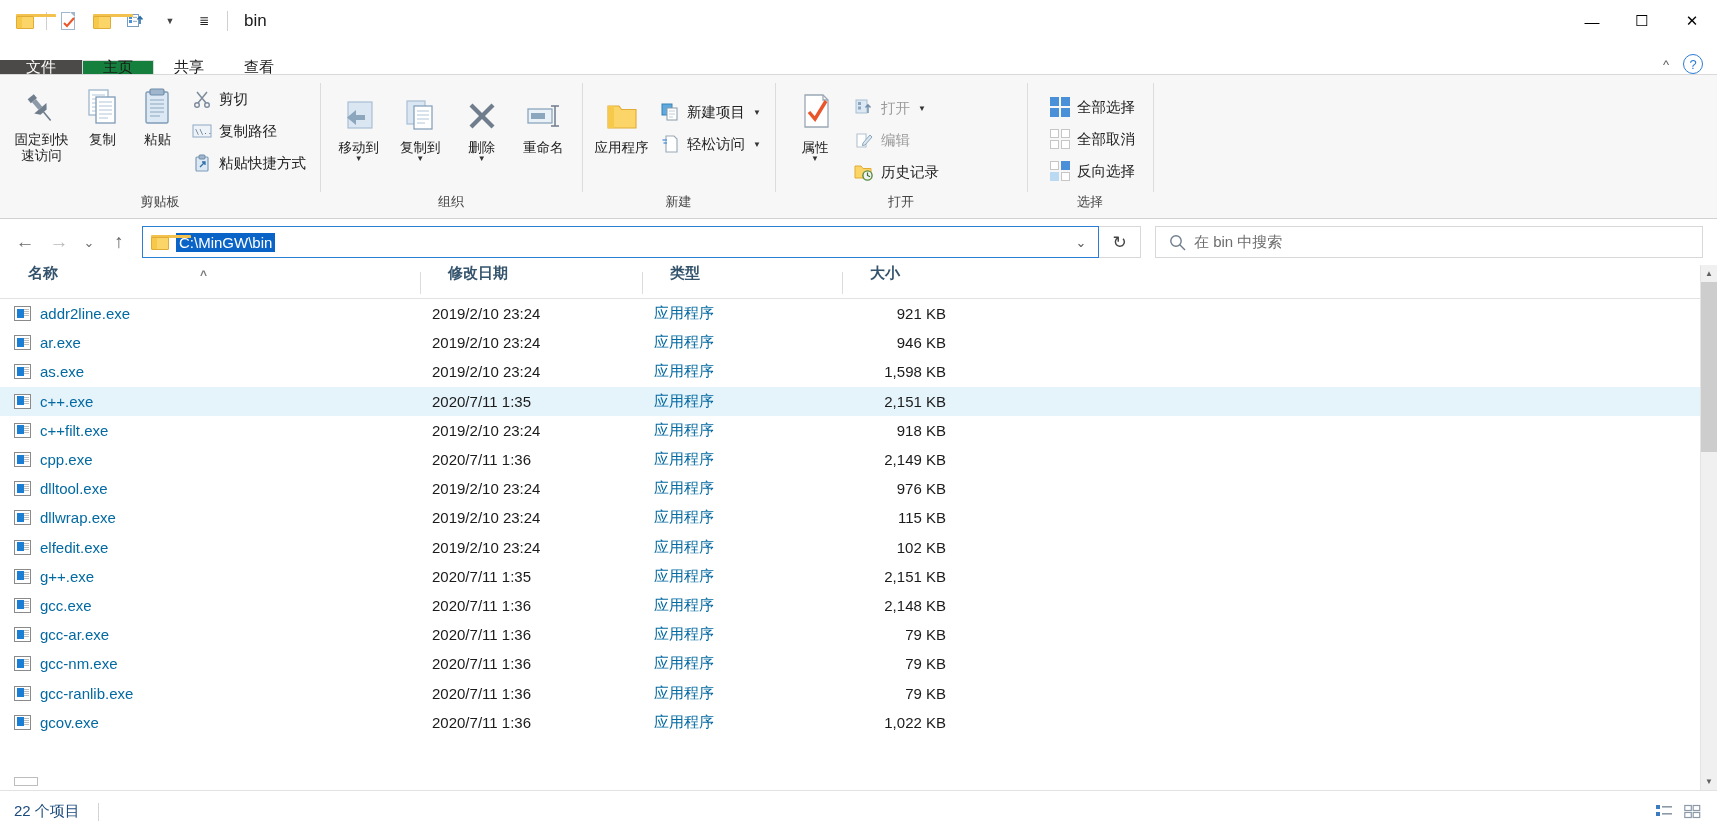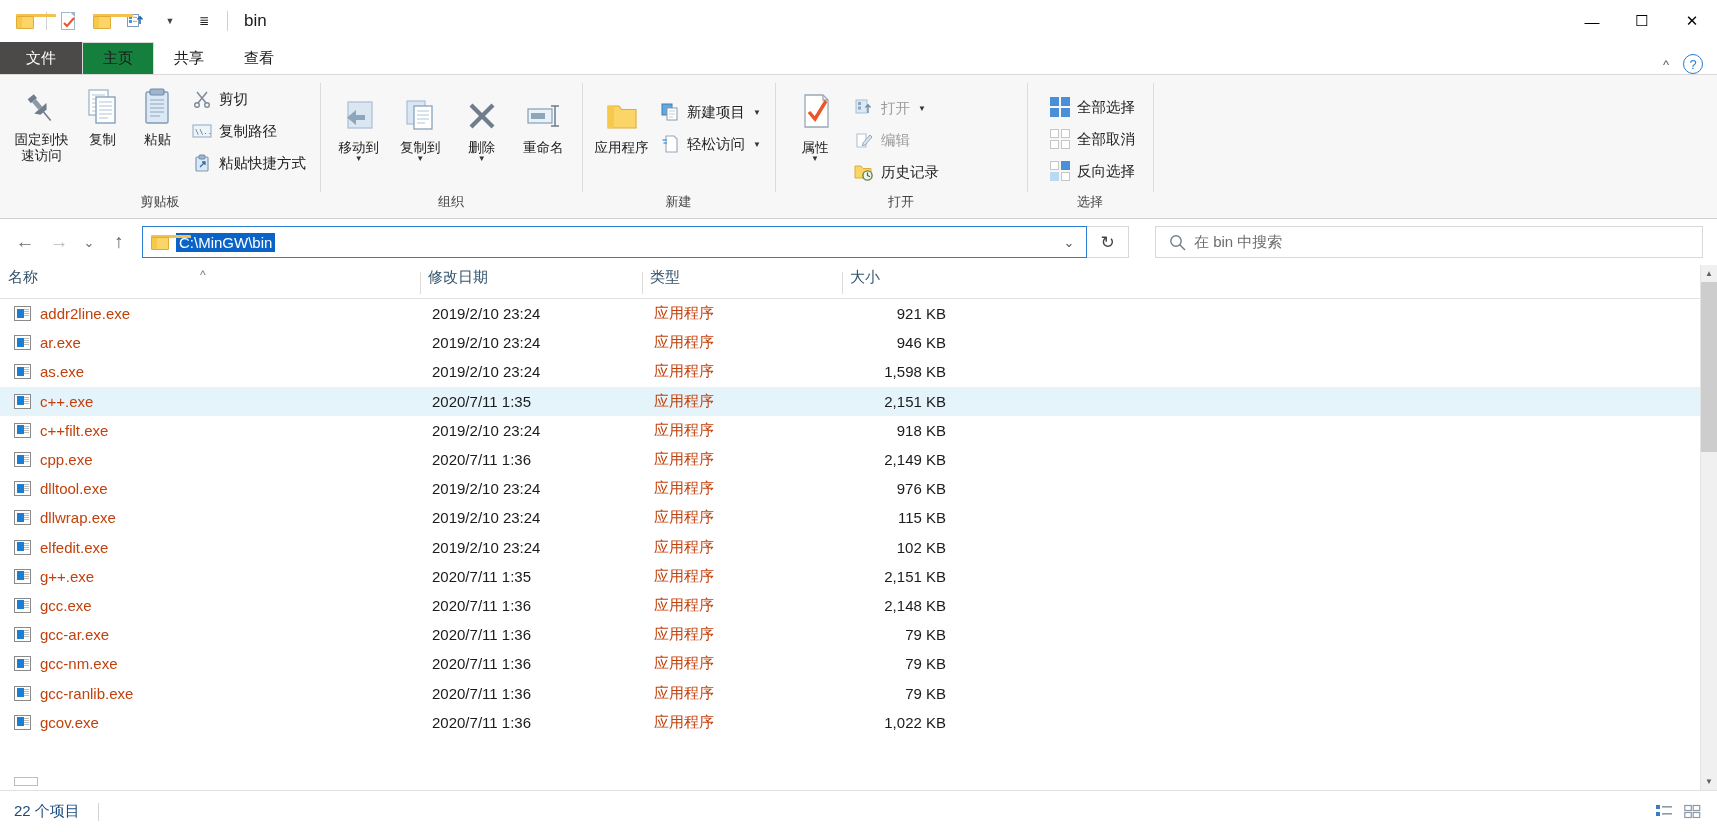--- a/index.html
+++ b/index.html
@@ -24,21 +24,21 @@
   .wc { width:50px; height:42px; display:flex; align-items:center; justify-content:center; font-size:15px; color:#000; }
 
   
   .folder { position:relative; width:18px; height:15px; }
   .folder .tab { position:absolute; left:0; top:0; width:8px; height:3px; background:#f2c14e; border-radius:1px 1px 0 0; }
   .folder .body { position:absolute; left:0; top:2px; width:18px; height:13px; background:#fcd568; border:1px solid #e0ac35; border-radius:1px; }
   .folder .fold { position:absolute; left:1px; top:3px; width:5px; height:11px; background:#f7c94b; }
 
   
   .tabstrip { height:32px; display:flex; align-items:flex-end; background:#ffffff; position:relative; flex:0 0 32px; }
-  .tab { height:32px; padding:0 20px; display:flex; align-items:center; font-size:15px; color:#1a1a1a; }
+  .tab { height:14px; padding:0 20px; display:flex; align-items:center; font-size:15px; color:#1a1a1a; }
   .tab.file { background:#4c4a48; color:#fff; padding:0 26px; }
   .tab.active { background:#15803d; border:1px solid #d9d9d9; border-bottom:none; }
   .tabstrip-right { margin-left:auto; display:flex; align-items:center; gap:10px; padding-right:14px; }
   .chev-up { width:14px; height:14px; color:#5a5a5a; font-size:13px; display:flex; align-items:center; justify-content:center; }
   .help-btn { width:20px; height:20px; border-radius:50%; border:1.5px solid #2b7cd3; color:#2b7cd3; font-size:13px; display:flex; align-items:center; justify-content:center; }
 
   
   .ribbon { height:145px; background:#f7f7f7; border-top:1px solid #d9d9d9; border-bottom:1px solid #d2d2d2; display:flex; flex:0 0 145px; position:relative; }
   .rgroup { display:flex; flex-direction:column; justify-content:space-between; position:relative; padding-top:6px; }
   .rgroup .gitems { display:flex; align-items:flex-start; padding:0 8px; flex:1; }
@@ -69,41 +69,41 @@
   
   .navbar { height:46px; display:flex; align-items:center; background:#fff; padding:0 14px 0 8px; flex:0 0 46px; gap:0px; }
   .navbtn { width:34px; height:34px; display:flex; align-items:center; justify-content:center; font-size:19px; color:#6b6b6b; }
   .navbtn.forward { color:#b9b9b9; }
   .navbtn.small { width:26px; font-size:13px; }
   .addrbox { flex:1; height:32px; border:1.5px solid #2a7fd4; background:#fff; display:flex; align-items:center; padding:0 4px 0 8px; margin-left:6px; min-width:0; }
   .addr-folder { margin-right:7px; }
   .addr-text { font-size:15px; background:#0a64c8; color:#fff; padding:1px 3px; white-space:nowrap; }
   .addr-caret { margin-left:auto; width:26px; display:flex; align-items:center; justify-content:center; font-size:13px; color:#555; }
   .refresh { width:42px; height:32px; display:flex; align-items:center; justify-content:center; font-size:17px; color:#444; border:1px solid #d8d8d8; border-left:none; background:#fff; }
-  .searchbox { width:548px; height:32px; border:1px solid #d8d8d8; display:flex; align-items:center; padding:12px 8px; margin-left:26px; background:#fff; }
+  .searchbox { width:548px; height:32px; border:1px solid #d8d8d8; display:flex; align-items:center; padding:12px 8px; margin-left:14px; background:#fff; }
   .search-ico { width:26px; display:flex; align-items:center; justify-content:center; }
   .search-ph { font-size:15px; color:#6d6d6d; margin-left:4px; }
 
   
   .content { flex:1; display:flex; min-height:0; position:relative; }
   .listpane { flex:1; display:flex; flex-direction:column; min-width:0; position:relative; }
   .colhdr { height:34px; display:flex; align-items:flex-end; border-bottom:1px solid #e2e2e2; position:relative; background:#fff; flex:0 0 34px; }
-  .col { font-size:15px; color:#34536c; padding:0 0 7px 8px; position:relative; height:34px; display:flex; align-items:center; }
+  .col { font-size:15px; color:#34536c; padding:0 0 7px 28px; position:relative; height:34px; display:flex; align-items:flex-start;font-weight:bold; }
   .col + .col::before { content:""; position:absolute; left:0; top:8px; bottom:4px; width:1px; background:#dcdcdc; }
   .col.name { width:420px; }
   .col.date { width:222px; }
   .col.type { width:200px; }
   .col.size { width:120px; }
   .sort-caret { position:absolute; left:200px; top:4px; font-size:12px; color:#7a7a7a; }
 
   
   .rows { flex:1; overflow:hidden; position:relative; }
   .row { height:29.2px; display:flex; align-items:center; }
   .row.hover { background:#e5f3fb; }
-  .cell { font-size:15px; color:#c2410c; white-space:nowrap; overflow:hidden; }
+  .cell { font-size:15px; color:#0369a1; white-space:nowrap; overflow:hidden; }
   .cell.name { width:420px; display:flex; align-items:center; gap:9px; padding-left:14px; }
   .cell.date { width:222px; padding-left:12px; color:#1b1b1b; }
   .cell.type { width:200px; padding-left:12px; }
   .cell.size { width:120px; text-align:right; padding-right:16px; color:#1b1b1b; }
 
   .appicon { width:17px; height:15px; border:1.3px solid #8a8a8a; background:#fff; position:relative; flex:0 0 17px; }
   .appicon::before { content:""; position:absolute; left:1.5px; top:1.5px; width:7px; height:9px; background:#1a7fd4; }
   .appicon::after { content:""; position:absolute; right:1.5px; top:2px; width:5px; height:1px; background:#bdbdbd;
      box-shadow:0 2px 0 #bdbdbd, 0 4px 0 #bdbdbd, 0 6px 0 #bdbdbd; }
 

